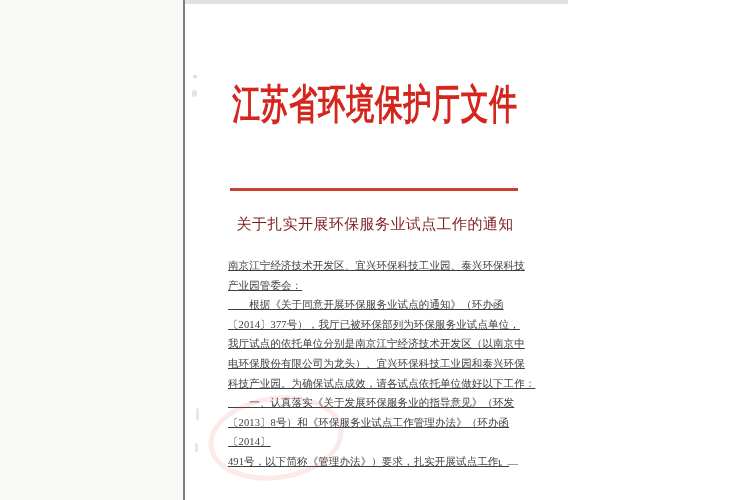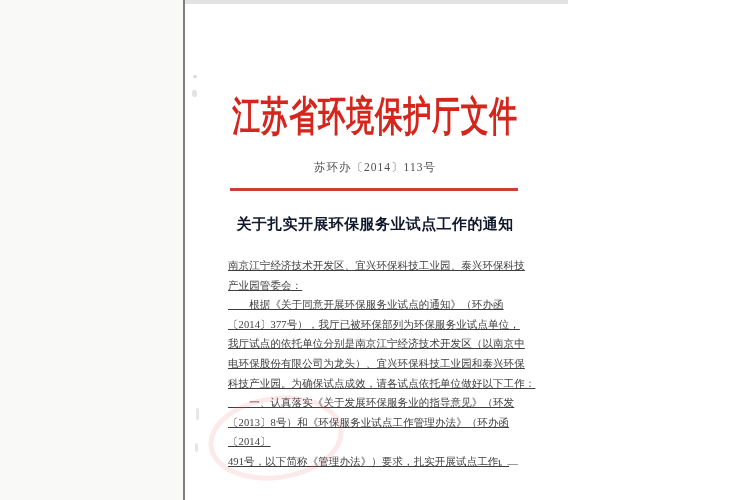--- a/index.html
+++ b/index.html
@@ -16,40 +16,39 @@
   .speck.s1{left:193px;top:75px;width:4px;height:3px;}
   .speck.s2{left:192px;top:90px;width:5px;height:7px;background:#e3e3e3;}
   .speck.s3{left:196px;top:408px;width:3px;height:12px;background:#e6e6e6;}
   .speck.s4{left:195px;top:443px;width:3px;height:9px;background:#e6e6e6;}
 
   
   .letterhead{
     position:absolute;left:0;top:80px;width:750px;text-align:center;
     color:#d5261e;font-weight:bold;font-size:41px;line-height:48px;
     white-space:nowrap;
-    margin-top:12px;
   }
   .letterhead .squeeze{
     display:inline-block;transform:scaleX(0.68);transform-origin:center;
     letter-spacing:1px;
   }
 
   
   .doc-number{
     position:absolute;left:0;top:160px;width:750px;text-align:center;
     font-size:11.5px;color:#4d4d4d;letter-spacing:1px;
   }
 
   
   .red-rule{position:absolute;left:230px;top:188px;width:288px;height:2.5px;background:#c84231;}
 
   
   .doc-title{
     position:absolute;left:0;top:215px;width:750px;text-align:center;
-    font-size:15px;font-weight:bold;color:#0f172a;letter-spacing:0.4px;
+    font-size:15px;font-weight:normal;color:#7f1d1d;letter-spacing:0.4px;
   }
 
   
   .body-text{
     position:absolute;left:228px;top:256px;width:310px;
     font-size:10.5px;line-height:19.6px;color:#3e3e3e;
     white-space:pre-line;letter-spacing:0.1px;text-decoration:underline;
   }
 
   
@@ -76,21 +75,20 @@
 
   <div class="speck s1"></div>
   <div class="speck s2"></div>
   <div class="speck s3"></div>
   <div class="speck s4"></div>
 
   <div class="letterhead">
     <span class="squeeze">江苏省环境保护厅文件</span>
   </div>
 
-  <div class="doc-number">苏环办〔2014〕113号</div>
 
   <div class="red-rule"></div>
 
   <div class="doc-title">关于扎实开展环保服务业试点工作的通知</div>
 
   <div class="body-text">南京江宁经济技术开发区、宜兴环保科技工业园、泰兴环保科技
 产业园管委会：
 　　根据《关于同意开展环保服务业试点的通知》（环办函
 〔2014〕377号），我厅已被环保部列为环保服务业试点单位，
 我厅试点的依托单位分别是南京江宁经济技术开发区（以南京中

